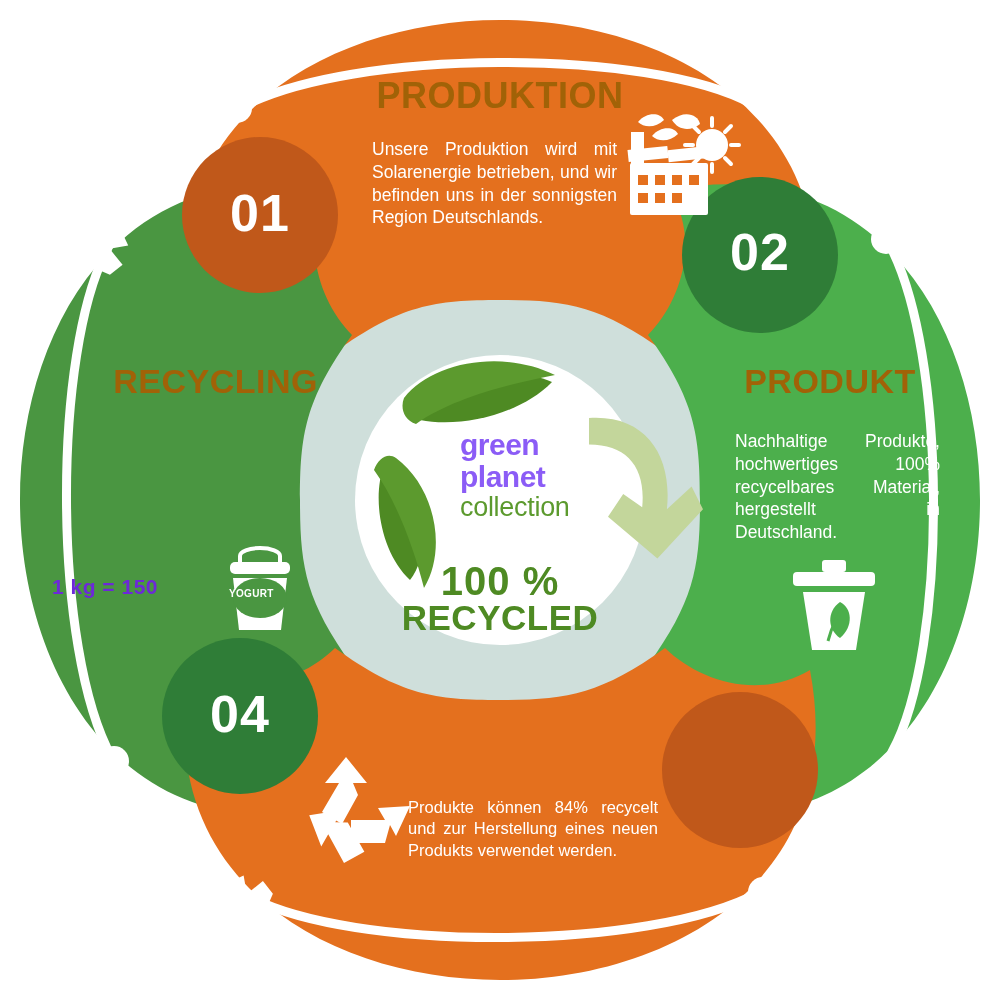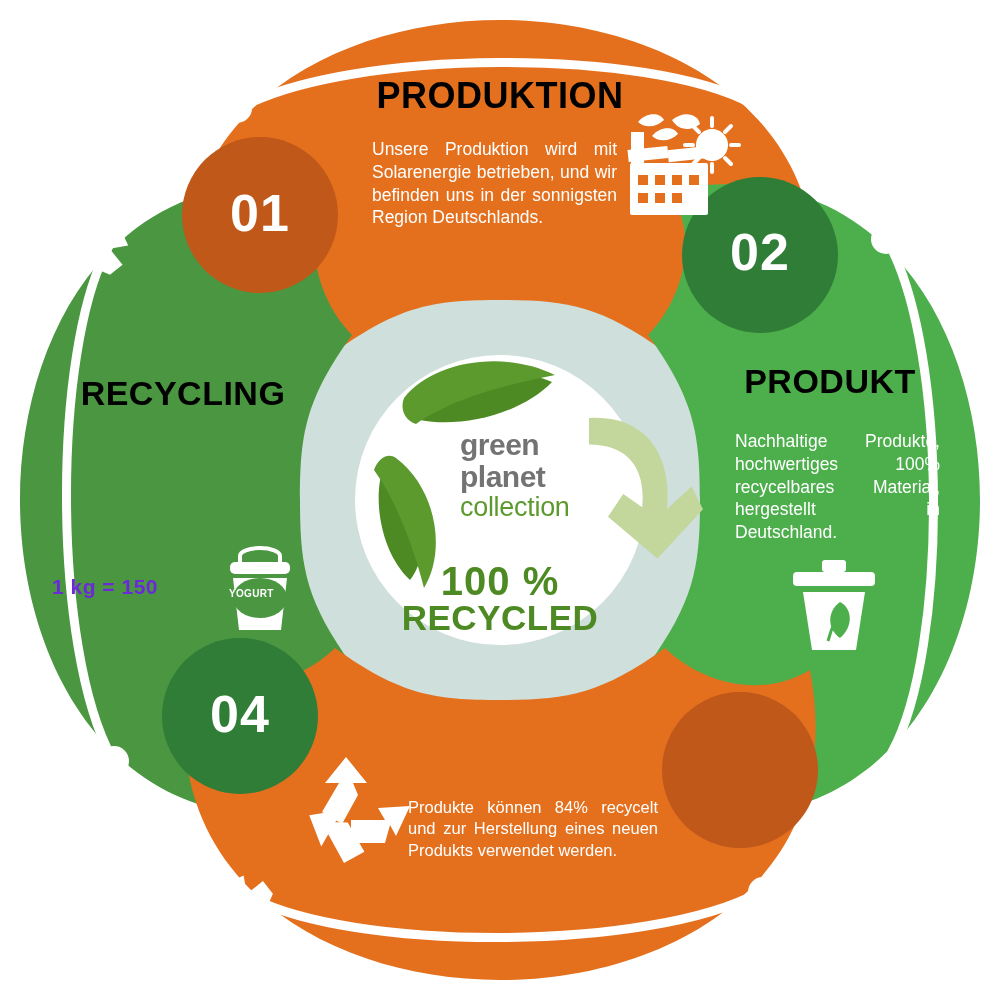--- a/index.html
+++ b/index.html
@@ -9,37 +9,37 @@
     width:1000px;height:1000px;overflow:hidden;
     -webkit-font-smoothing:antialiased;
   }
   #stage{position:relative;width:1000px;height:1000px;background:#ffffff;}
   #stage svg.layer{position:absolute;left:0;top:0;width:1000px;height:1000px;}
 
   
   .txtbox{position:absolute;color:#ffffff;}
   .heading{
     font-weight:700;letter-spacing:0.5px;line-height:1;
-    text-align:center;color:#000000;
+    text-align:center;color:#a16207;
   }
   .body-copy{
     font-size:17.5px;line-height:1.30;text-align:justify;
     text-align-last:left;color:#ffffff;
   }
 
   
   #prod-title{left:310px;top:78px;width:380px;font-size:36px;}
   #prod-copy{left:372px;top:138px;width:245px;}
 
   
   #produkt-title{left:700px;top:364px;width:260px;font-size:34px;}
   #produkt-copy{left:735px;top:430px;width:205px;}
 
   
-  #recyc-title{left:48px;top:376px;width:270px;font-size:34px;}
+  #recyc-title{left:48px;top:364px;width:270px;font-size:34px;text-align:right;}
   #recyc-copy{left:62px;top:430px;width:232px;}
   #recyc-equation{
     position:absolute;left:52px;top:575px;width:170px;
     font-size:21px;font-weight:700;color:#6d28d9;letter-spacing:0.5px;
   }
 
   
   #oeko-title{left:340px;top:745px;width:340px;font-size:34px;}
   #oeko-copy{left:408px;top:797px;width:250px;font-size:16.5px;}
 
@@ -47,21 +47,21 @@
     position:absolute;color:#ffffff;font-size:52px;font-weight:700;
     letter-spacing:1px;text-align:center;line-height:1;
   }
   #num-01{left:192px;top:187px;width:136px;}
   #num-02{left:692px;top:226px;width:136px;}
   #num-03{left:672px;top:742px;width:136px;}
   #num-04{left:172px;top:688px;width:136px;}
 
   
   #logo-word1,#logo-word2{
-    position:absolute;color:#737373;font-weight:700;
+    position:absolute;color:#8b5cf6;font-weight:700;
     font-size:30px;line-height:1;letter-spacing:-0.5px;
   }
   #logo-word1{left:460px;top:430px;}
   #logo-word2{left:460px;top:462px;}
   #logo-word3{
     position:absolute;left:460px;top:494px;color:#5C9A2E;
     font-size:27px;line-height:1;letter-spacing:-0.3px;
   }
   #logo-pct{
     position:absolute;left:380px;top:560px;width:240px;text-align:center;

